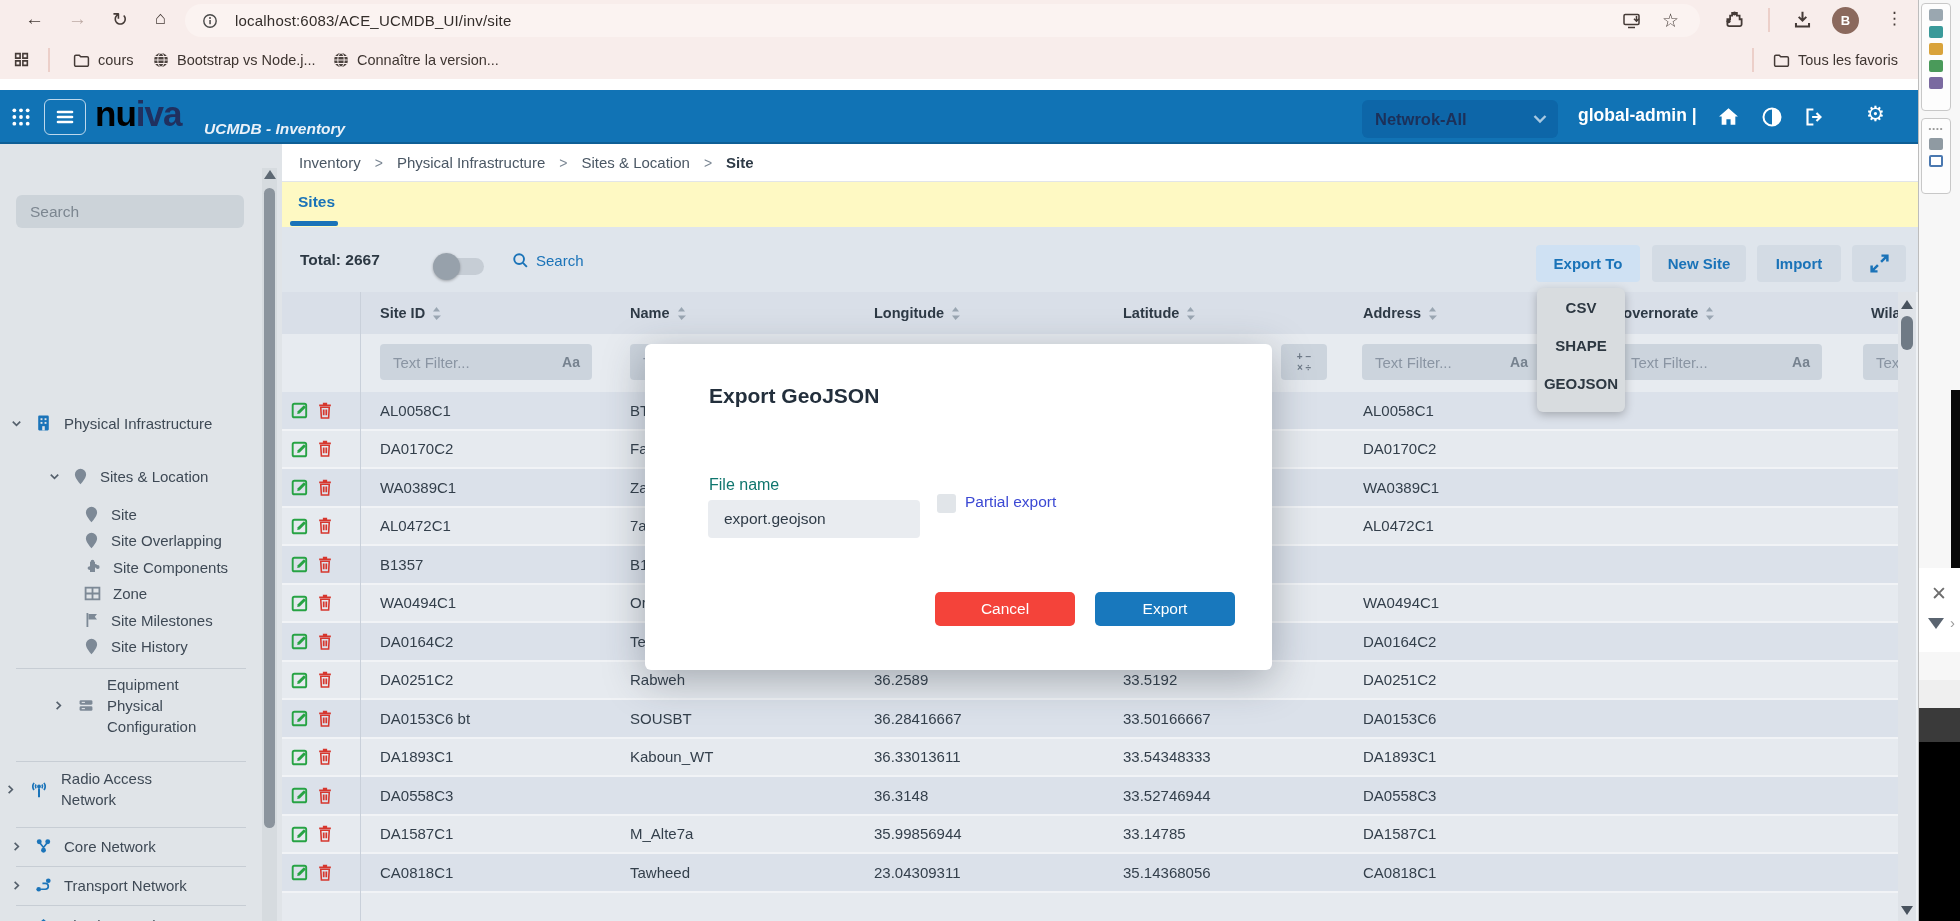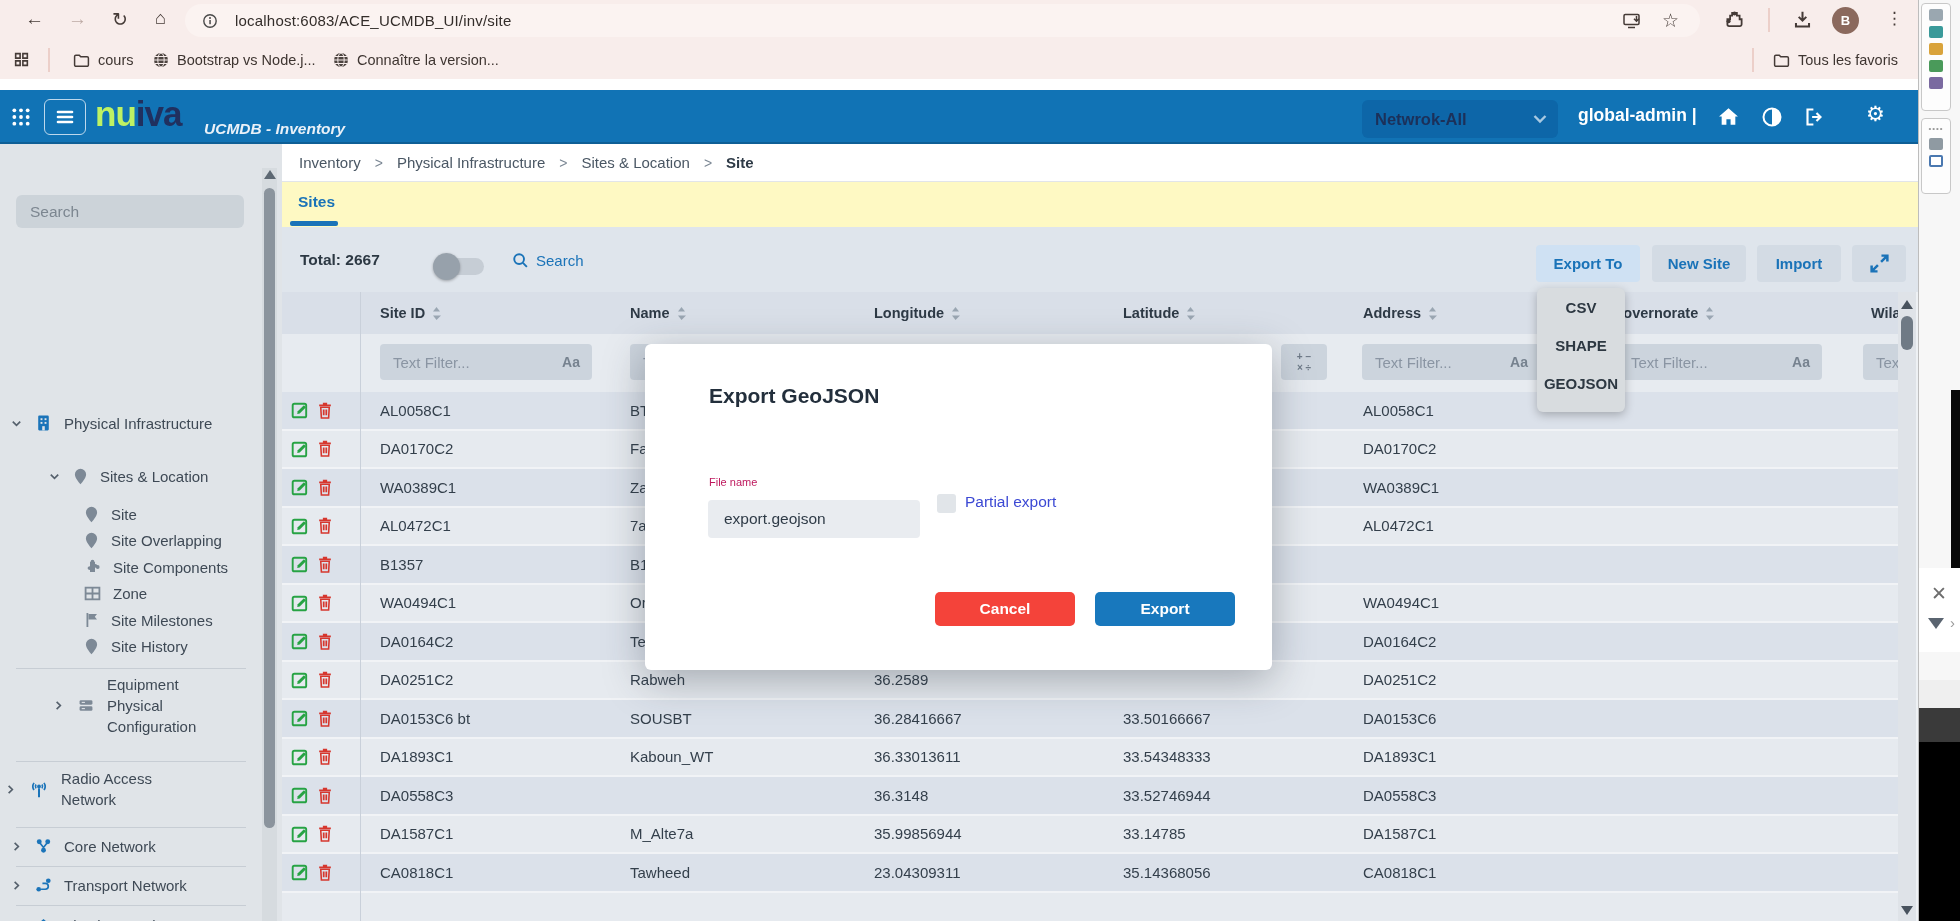--- a/index.html
+++ b/index.html
@@ -82,25 +82,25 @@
   .scr-arrow { position:absolute; left:3px; width:0; height:0; border-left:6px solid transparent; border-right:6px solid transparent; }
   #v-thumb { position:absolute; left:3px; top:24px; width:12px; height:34px; background:#6f7a85; border-radius:6px; }
 
   
   #export-menu { position:absolute; left:1537px; top:288px; width:88px; height:124px; background:#d8dcdf; border-radius:6px; box-shadow:0 3px 10px rgba(0,0,0,.25); z-index:40; }
   .menu-item { height:38px; display:flex; align-items:center; justify-content:center; font-size:15px; font-weight:600; color:#2d3842; }
 
   
   #modal { position:absolute; left:645px; top:344px; width:627px; height:326px; background:#fff; border-radius:6px; box-shadow:0 10px 40px rgba(40,50,60,.35); z-index:50; }
   #modal-title { position:absolute; left:64px; top:40px; font-size:21px; font-weight:bold; color:#232f3c; }
-  #file-name-label { position:absolute; left:64px; top:132px; font-size:11px; color:#be185d; }
+  #file-name-label { position:absolute; left:64px; top:132px; font-size:16px; color:#0f766e; }
   #file-name-input { position:absolute; left:63px; top:156px; width:212px; height:38px; background:#e9ecf0; border-radius:4px; font-size:15.5px; font-weight:500; color:#2f3b47; line-height:38px; padding-left:16px; }
   #partial-checkbox { position:absolute; left:292px; top:150px; width:19px; height:19px; background:#e1e5e9; border-radius:3px; }
   #partial-label { position:absolute; left:320px; top:149px; font-size:15.5px; color:#3c49d4; }
-  .modal-btn { position:absolute; top:248px; width:140px; height:34px; border-radius:5px; color:#fff; font-size:15.5px; font-weight:bold; display:flex; align-items:center; justify-content:center; }
+  .modal-btn { position:absolute; top:248px; width:140px; height:34px; border-radius:5px; color:#fff; font-size:15.5px; font-weight:normal; display:flex; align-items:center; justify-content:center; }
   #btn-cancel { left:290px; background:#f4433a; }
   #btn-export { left:450px; background:#1878bd; }
 
   
   #right-strip { position:absolute; left:1918px; top:0; width:42px; height:921px; background:#f7f7f7; border-left:1px solid #bdbdbd; }
   .strip-panel { position:absolute; left:2px; width:30px; background:#fdfdfd; border:1px solid #c8c8c8; border-radius:4px; display:flex; flex-direction:column; align-items:center; gap:5px; padding:5px 0; }
   .mini-ic { width:14px; height:12px; border-radius:2px; }
   #strip-close-box { position:absolute; left:0; top:568px; width:42px; height:84px; background:#fff; }
   #strip-x { position:absolute; left:12px; top:14px; font-size:19px; color:#6e6e6e; }
   #strip-tri { position:absolute; left:9px; top:50px; width:0; height:0; border-left:8px solid transparent; border-right:8px solid transparent; border-top:11px solid #5a6470; }
@@ -221,21 +221,21 @@
   </span>
   <div id="menu-btn">
     <svg width="20" height="16" viewBox="0 0 20 16">
         <g stroke="#fff" stroke-width="2.6" stroke-linecap="round">
           <path d="M3 3h14"></path>
           <path d="M3 8h14"></path>
           <path d="M3 13h14"></path>
         </g>
       </svg>
   </div>
-  <div id="logo"><span style="color:#bef264">nu</span><span style="color:#20305f">iva</span></div>
+  <div id="logo"><span style="color:#000000">nu</span><span style="color:#20305f">iva</span></div>
   <div id="app-title">UCMDB - Inventory</div>
   <div id="network-select">
     <span>Netwrok-All</span>
     <span class="ic" style="position:absolute;right:10px">
       <svg width="16" height="12" viewBox="0 0 16 12">
           <path d="M2.5 3l5.5 5.5L13.5 3" fill="none" stroke="#a8c9e2" stroke-width="2.4"></path>
         </svg>
     </span>
   </div>
   <div id="user-label">global-admin |</div>
@@ -749,20 +749,21 @@
             <svg width="14" height="17" viewBox="0 0 13 16">
               <path d="M4.5 1.5h4M1 3.2h11" stroke="#d6372e" stroke-width="1.6"></path>
               <path d="M2.5 5h8l-.6 10h-6.8z" fill="none" stroke="#d6372e" stroke-width="1.5"></path>
               <path d="M5 7v5.5M6.5 7v5.5M8 7v5.5" stroke="#d6372e" stroke-width="1.1"></path>
             </svg>
           </span>
         </div>
         <div class="cell" style="left:78px;width:260px;padding-left:20px">DA0251C2</div>
         <div class="cell" style="left:338px;width:240px;padding-left:10px">Rabweh</div>
         <div class="cell" style="left:578px;width:235px;padding-left:14px">36.2589</div>
+        <div class="cell" style="left:813px;width:240px;padding-left:28px">33.5192</div>
         <div class="cell" style="left:1053px;width:265px;padding-left:28px">DA0251C2</div>
         <div class="cell" style="left:1318px;width:245px;padding-left:12px"></div>
         <div class="cell" style="left:1563px;width:90px;padding-left:26px"></div>
       </div>
       <div class="row odd" style="top:308.0px">
         <div class="row-actions">
           <span class="ic">
             <svg width="18" height="18" viewBox="0 0 16 16">
               <rect x="1.5" y="2.5" width="12" height="12" rx="1.5" fill="none" stroke="#27a344" stroke-width="1.7"></rect>
               <path d="M5.5 11.5l2.3-.5 5.5-5.5L11.5 3.7 6 9.2z" fill="#27a344"></path>

